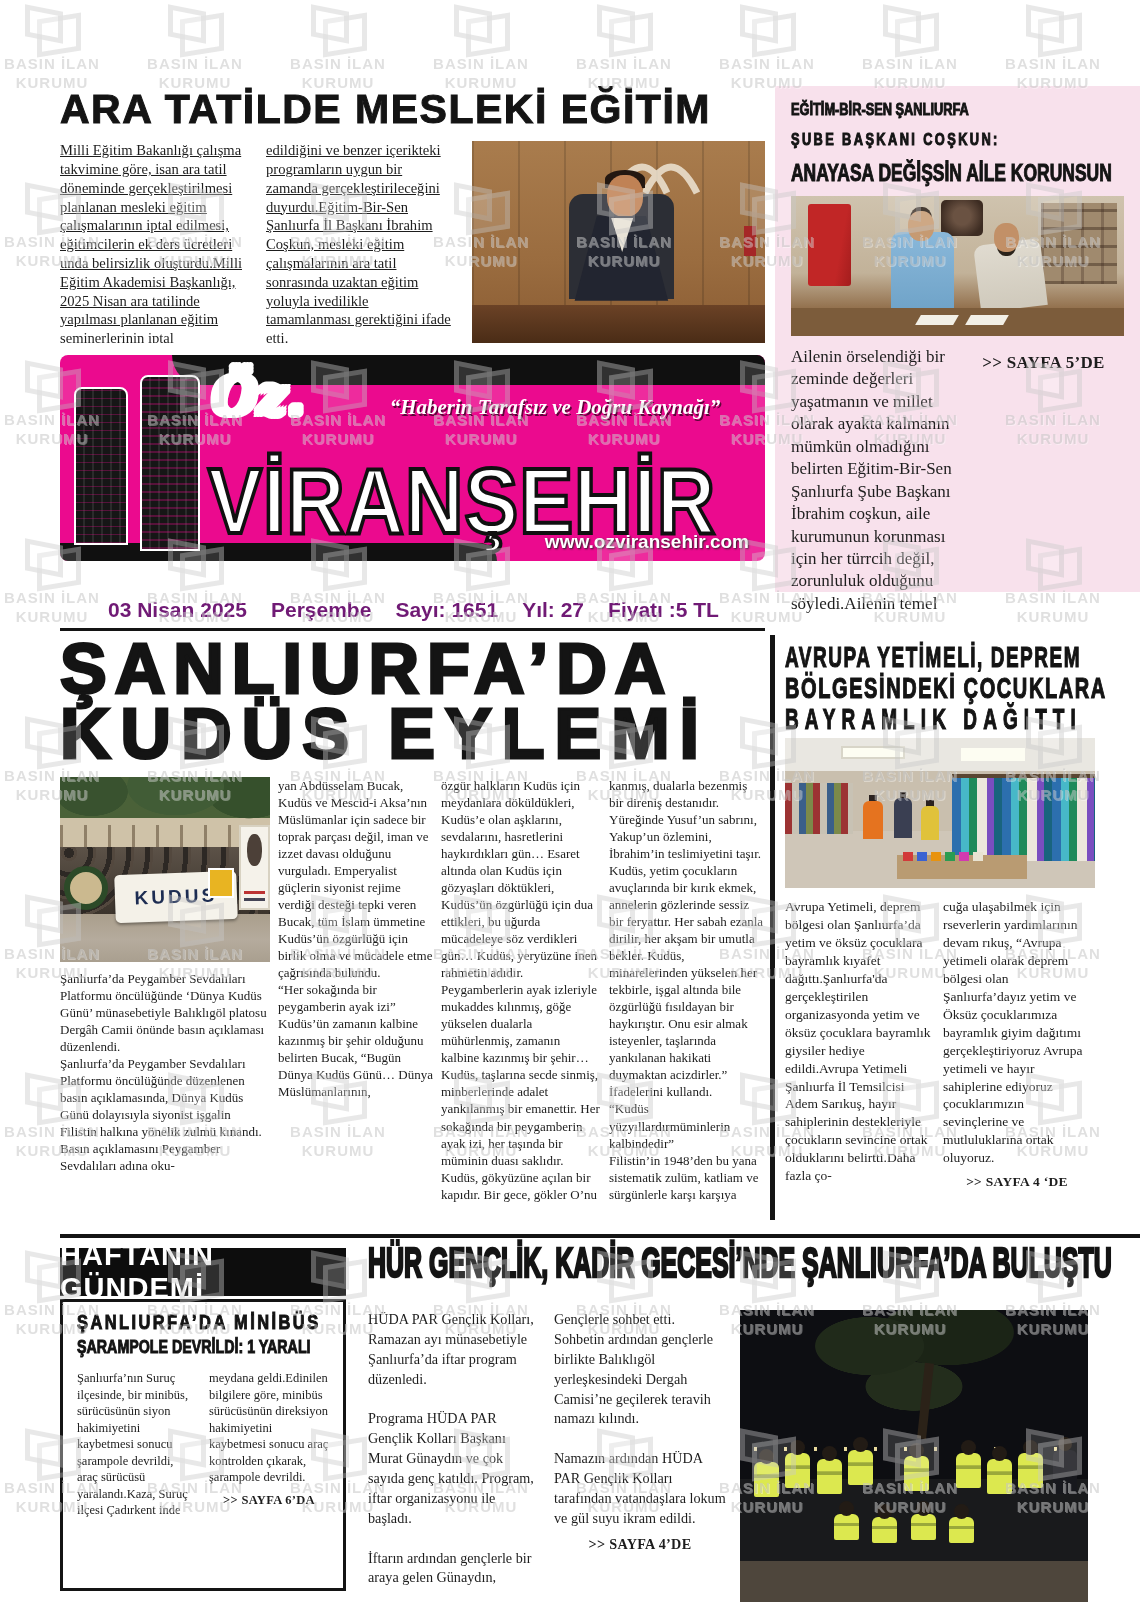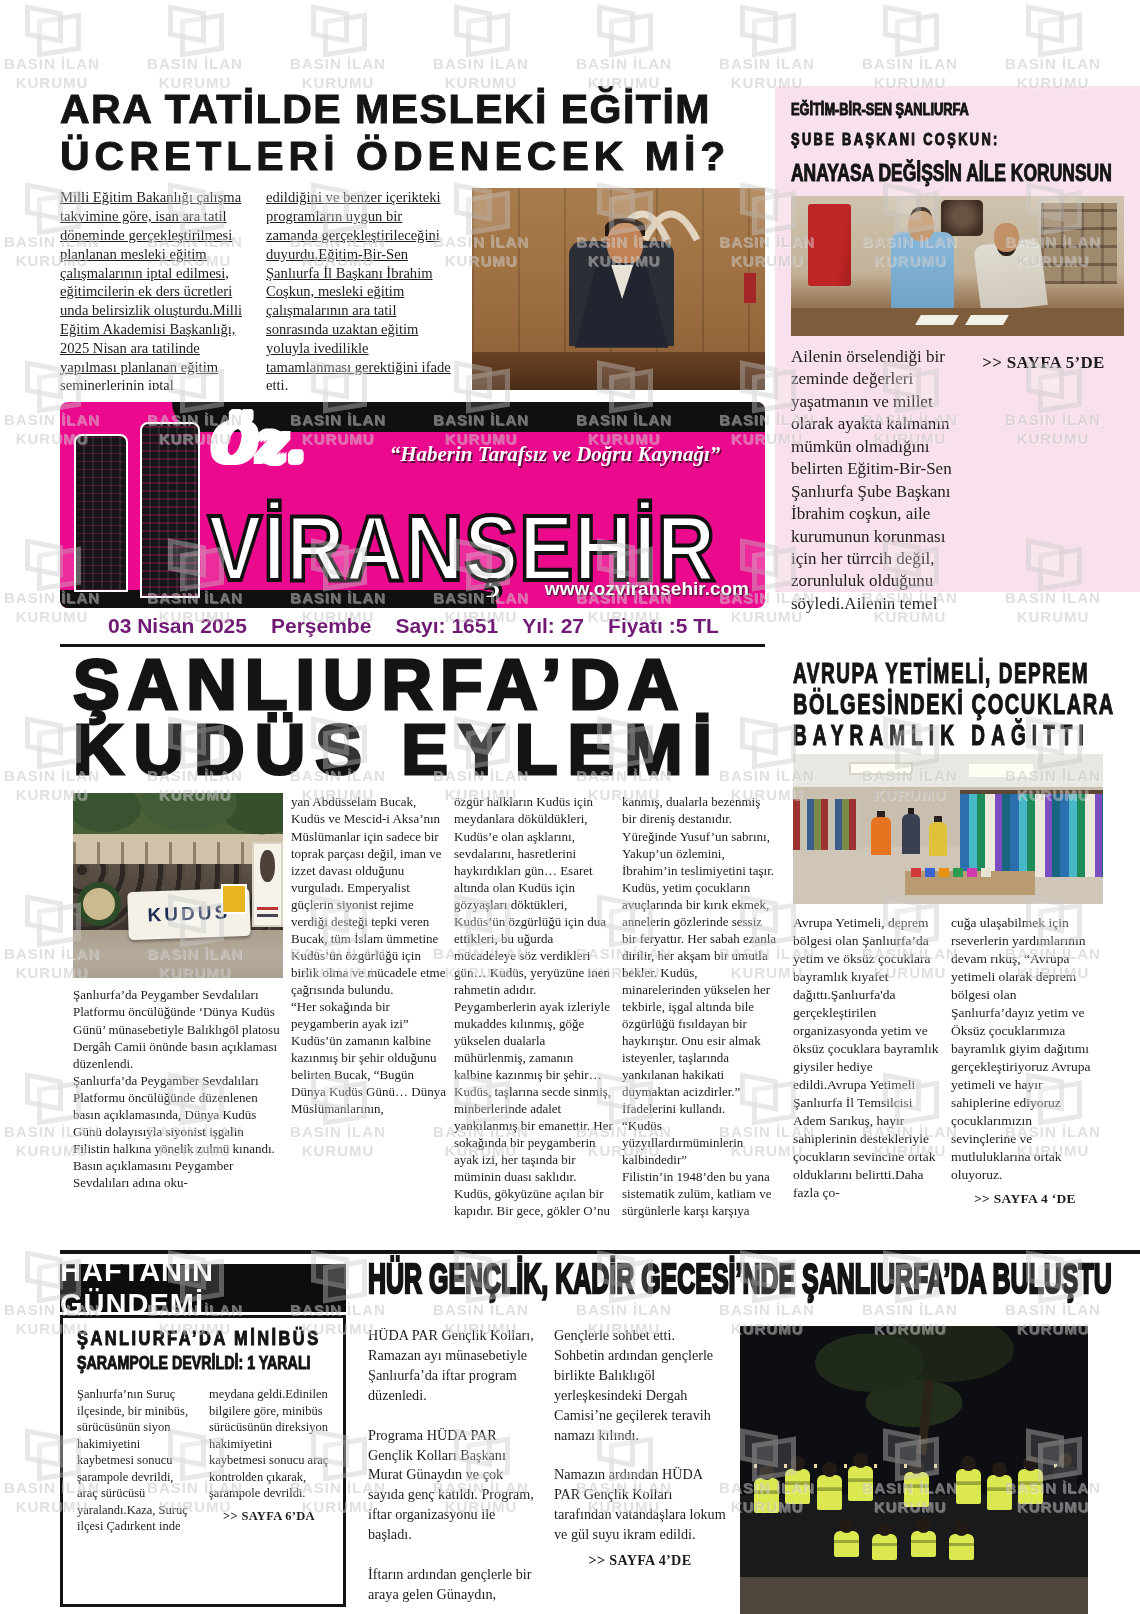--- a/index.html
+++ b/index.html
@@ -59,21 +59,21 @@
   .mh-web { position:absolute; right:16px; bottom:8px; font-family:"Liberation Sans", sans-serif; font-weight:bold;
     font-size:19px; color:#fff; text-shadow:1px 1px 2px #222; }
 
   
   .dateline { display:flex; width:705px; height:36px; align-items:center; justify-content:space-between;
     padding:0 46px 0 48px; font-family:"Liberation Sans", sans-serif; font-weight:bold; font-size:21px; color:#701a75; }
   .rule { width:705px; height:3px; background:#141414; }
   .rule-full { width:1080px; height:4px; background:#141414; margin-top:14px; }
 
   
-  .lower-main { display:flex; margin-top:4px; height:585px;margin-left:13px; }
+  .lower-main { display:flex; margin-top:4px; height:585px; }
   .lm-left { width:710px; padding-right:6px; }
   .vdiv { width:5px; background:#141414; }
   .main-headline { margin:2px 0 10px 0; }
   .main-headline div { font-size:70px; line-height:0.93; letter-spacing:8px; }
   .main-headline div:nth-child(2){ letter-spacing:10px; }
   .main-cols { display:flex; gap:8px; height:428px; }
   .m-stack { width:210px; }
   .m-col { font-size:13px; line-height:1.31; overflow:hidden; }
   .m-c1 { width:210px; height:232px; margin-top:8px; }
   .m-c2 { width:155px; height:428px; }
@@ -210,21 +210,20 @@
 </head>
 <body>
 
 <div class="page">
   <div class="content">
 
     <div class="top-row">
       <div class="tl">
         <div class="tl-headline hl stroke1">
           <div>ARA TATİLDE MESLEKİ EĞİTİM</div>
-          <div>ÜCRETLERİ ÖDENECEK Mİ?</div>
         </div>
         <div class="tl-body">
           <div class="tl-col btxt">Milli Eğitim Bakanlığı çalışma takvimine göre, isan ara tatil döneminde gerçekleştirilmesi planlanan mesleki eğitim çalışmalarının iptal edilmesi, eğitimcilerin ek ders ücretleri unda belirsizlik oluşturdu.Milli Eğitim Akademisi Başkanlığı, 2025 Nisan ara tatilinde yapılması planlanan eğitim seminerlerinin iptal</div>
           <div class="tl-col">
             <span class="btxt">edildiğini ve benzer içerikteki programların uygun bir zamanda gerçekleştirileceğini duyurdu.Eğitim-Bir-Sen Şanlıurfa İl Başkanı İbrahim Coşkun, mesleki eğitim çalışmalarının ara tatil sonrasında uzaktan eğitim yoluyla ivedilikle tamamlanması gerektiğini ifade etti.</span>
             
           </div>
           <div class="photo photo1">
             <svg class="p1-logo" viewBox="0 0 110 54">
               <path d="M14 46 Q42 -6 66 46" fill="none" stroke="#f3ecdd" stroke-width="7"></path>

